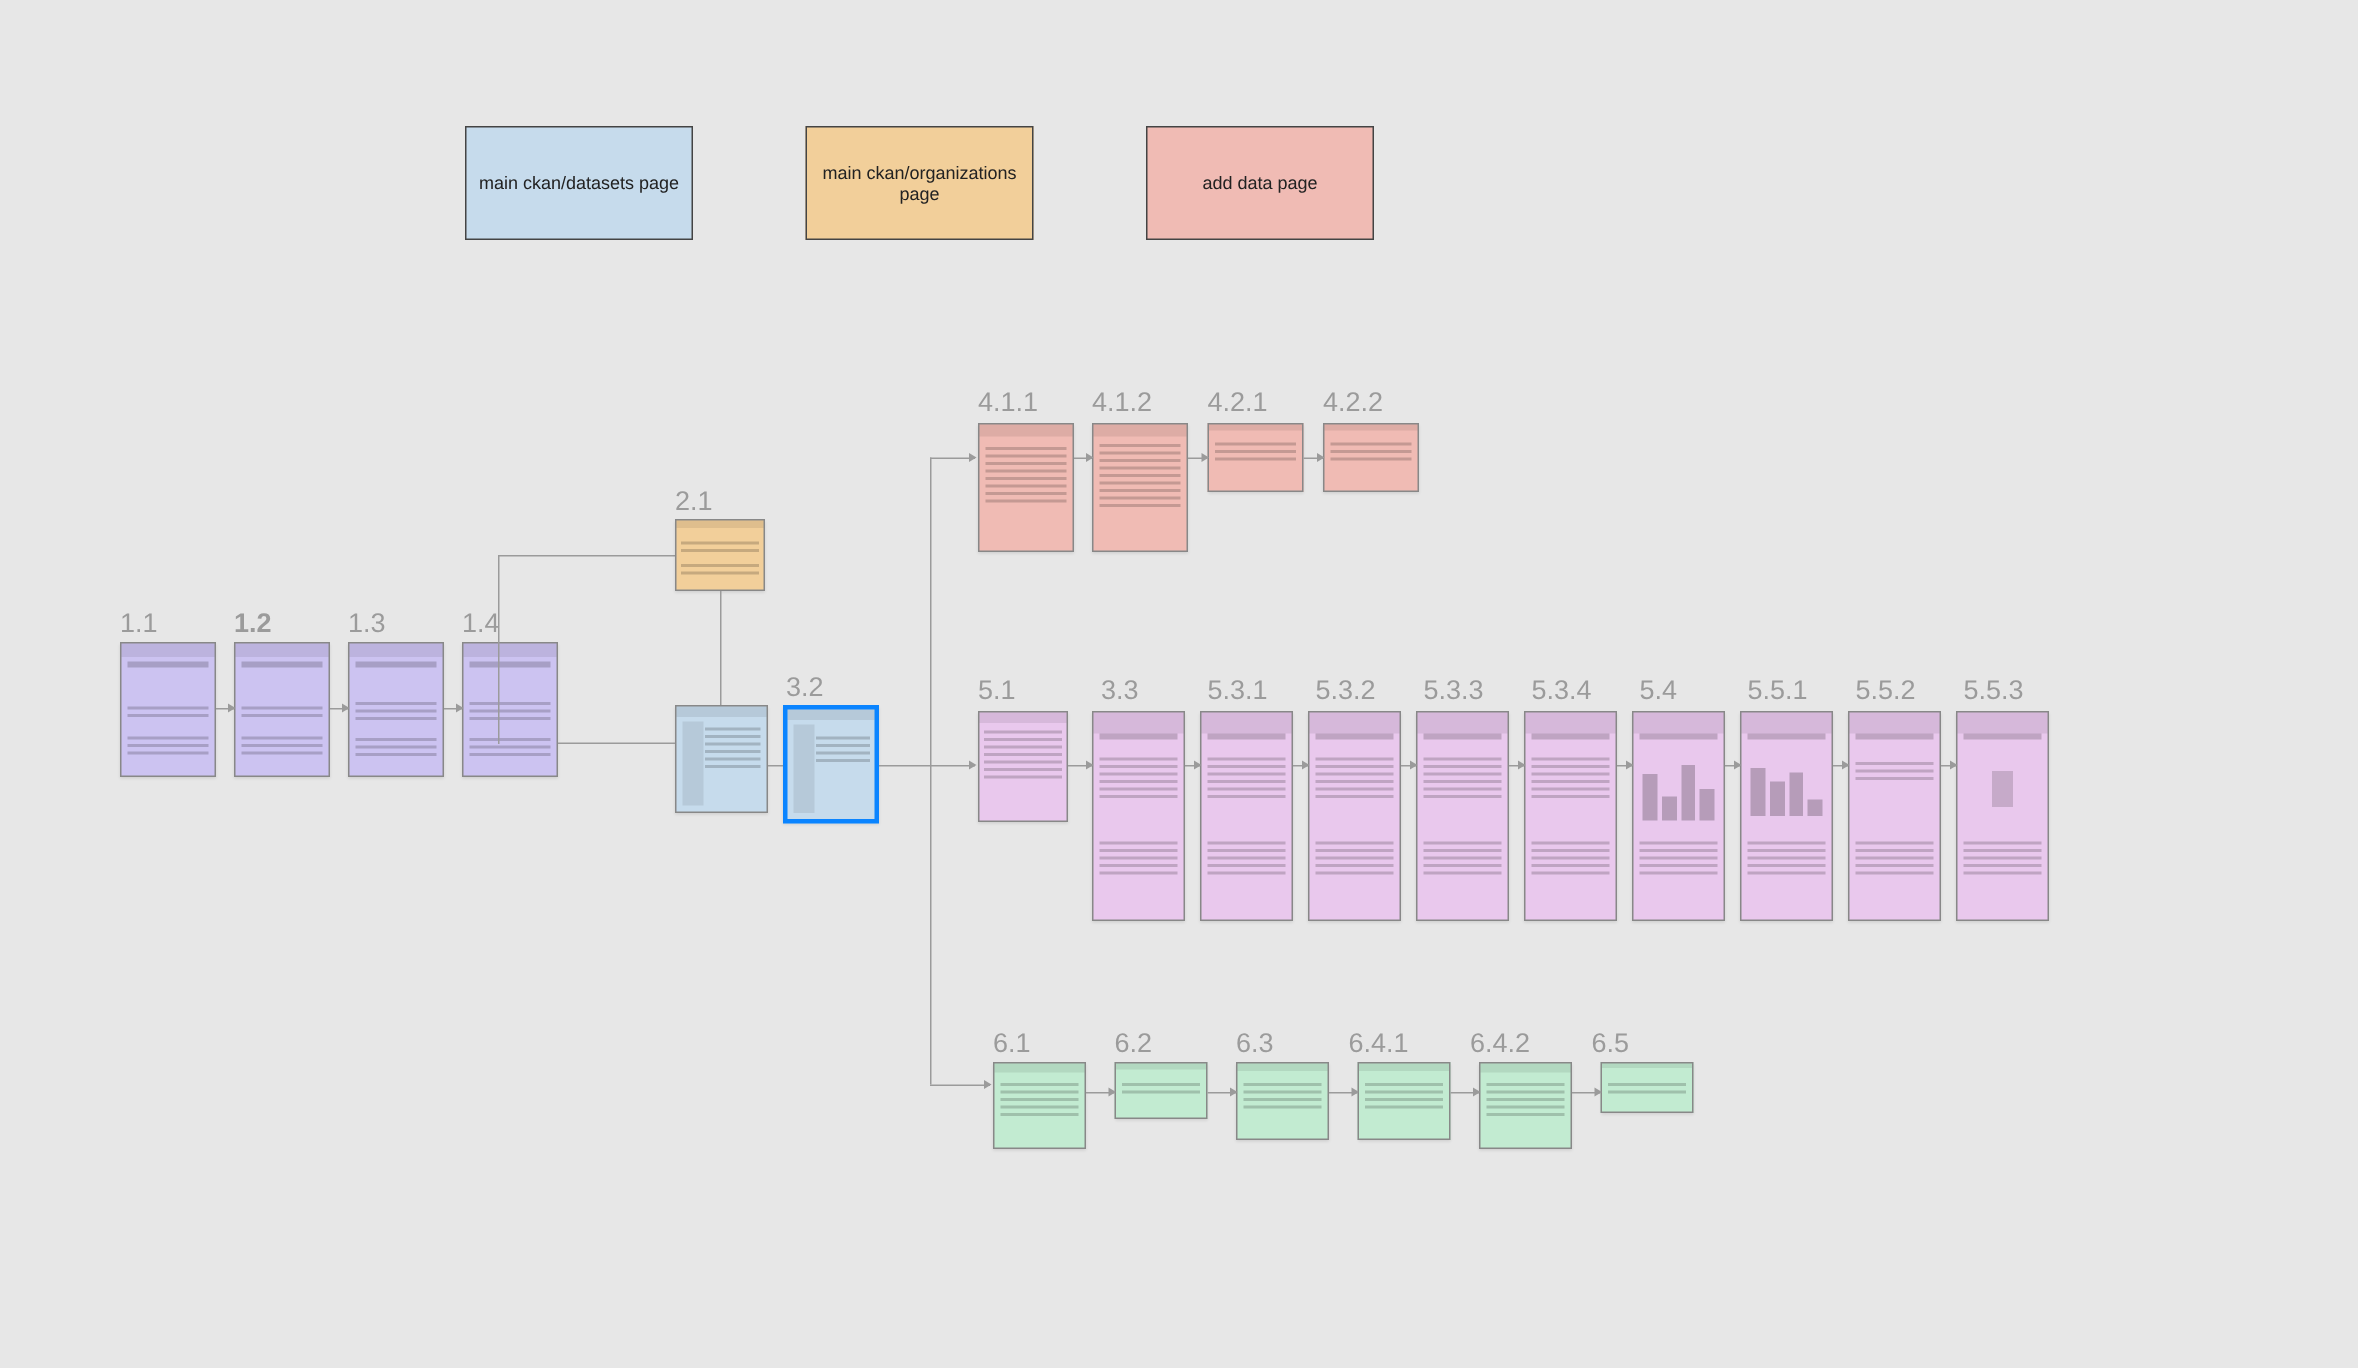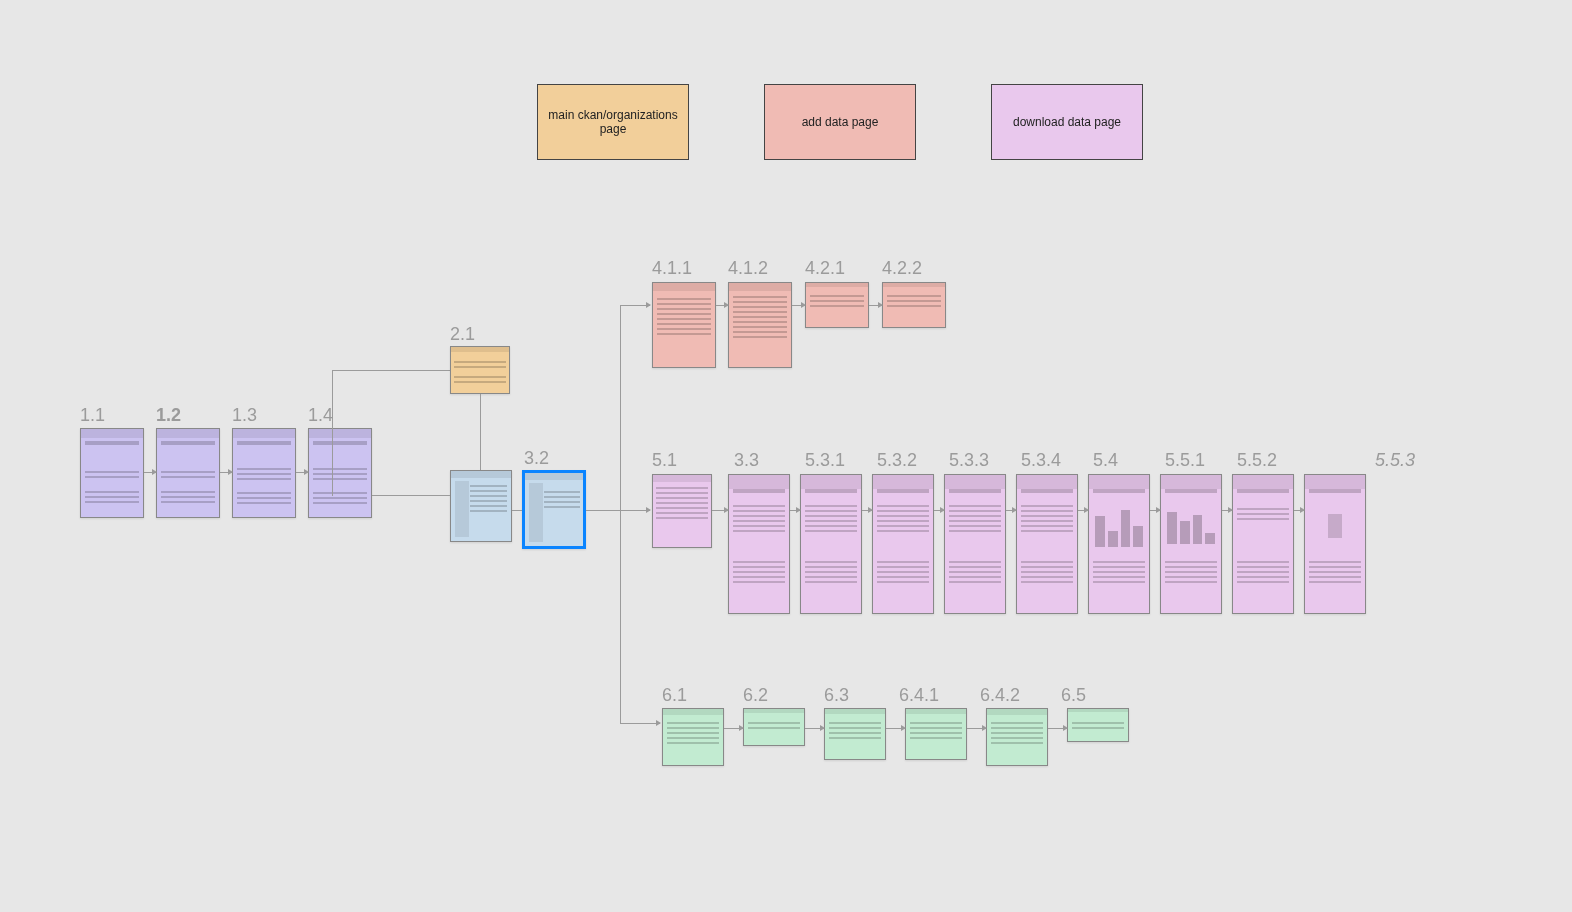--- a/index.html
+++ b/index.html
@@ -92,23 +92,23 @@
     border-top: 3px solid transparent;
     border-bottom: 3px solid transparent;
     border-left: 5px solid #9b9b9b;
   }
 </style>
 </head>
 <body>
 
 <div id="canvas">
 
+  <div class="legend-box legend-blue" style="left:310px; top:84px;">main ckan/datasets page</div>
   <div class="legend-box legend-red" style="left:764px; top:84px;">add data page</div>
   <div class="legend-box legend-orange" style="left:537px; top:84px;">main ckan/organizations page</div>
-  <div class="legend-box legend-violet" style="left:991px; top:84px;">download data page</div>
 
   <div class="node-label" style="left:80px;  top:405px;">1.1</div>
   <div class="node-label" style="left:156px; top:405px;font-weight:bold;">1.2</div>
   <div class="node-label" style="left:232px; top:405px;text-align:right;">1.3</div>
   <div class="node-label" style="left:308px; top:405px;">1.4</div>
 
   <div class="thumb legend-purple" style="left:80px;  top:428px; width:64px; height:90px;">
     <div class="header-strip"></div>
     <div class="bars thick" style="top:14%;">
         <span></span>
@@ -297,21 +297,21 @@
 
   <div class="node-label" style="left:652px;  top:450px;">5.1</div>
   <div class="node-label" style="left:734px;  top:450px;">3.3</div>
   <div class="node-label" style="left:805px;  top:450px;">5.3.1</div>
   <div class="node-label" style="left:877px;  top:450px;">5.3.2</div>
   <div class="node-label" style="left:949px;  top:450px;">5.3.3</div>
   <div class="node-label" style="left:1021px; top:450px;">5.3.4</div>
   <div class="node-label" style="left:1093px; top:450px;">5.4</div>
   <div class="node-label" style="left:1165px; top:450px;">5.5.1</div>
   <div class="node-label" style="left:1237px; top:450px;">5.5.2</div>
-  <div class="node-label" style="left:1375px; top:450px;font-style:italic;">5.5.3</div>
+  <div class="node-label" style="left:1309px; top:450px;">5.5.3</div>
 
   <div class="thumb legend-violet" style="left:652px;  top:474px; width:60px; height:74px;">
       <div class="header-strip"></div>
       <div class="bars" style="top:16%;">
         <span></span>
         <span></span>
         <span></span>
         <span></span>
         <span></span>
         <span></span>

